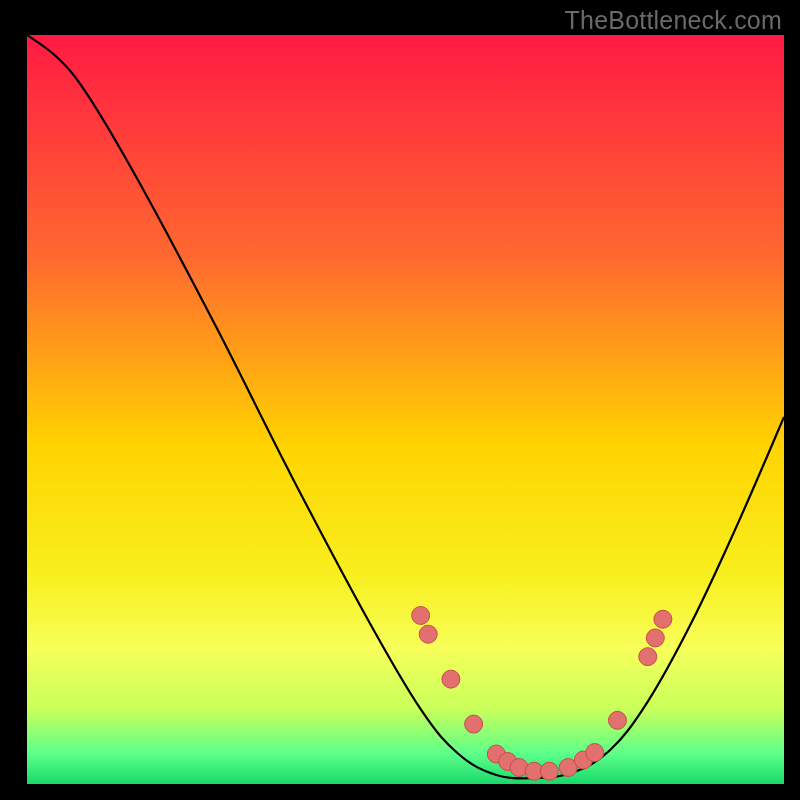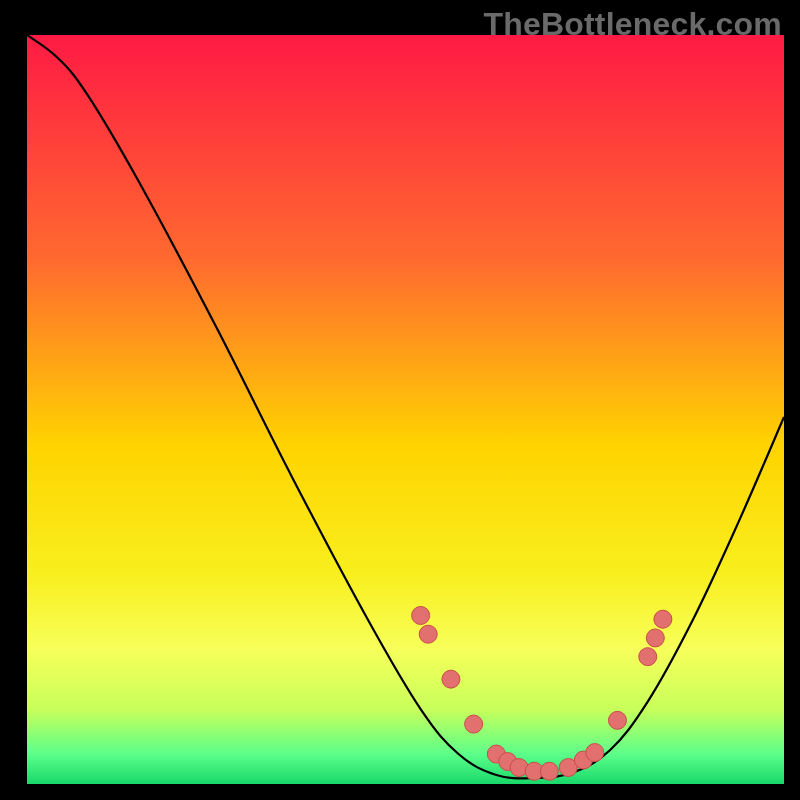--- a/index.html
+++ b/index.html
@@ -9,22 +9,22 @@
     width: 800px;
     height: 800px;
     position: relative;
     font-family: Arial, sans-serif;
   }
   .watermark {
     position: absolute;
     top: 6px;
     right: 18px;
     color: #6a6a6a;
-    font-size: 32px;
-    font-weight: 700;
+    font-size: 25px;
+    font-weight: 400;
     letter-spacing: 0.2px;
     z-index: 10;
   }
   svg {
     display: block;
   }
 </style>
 </head>
 <body>
 

